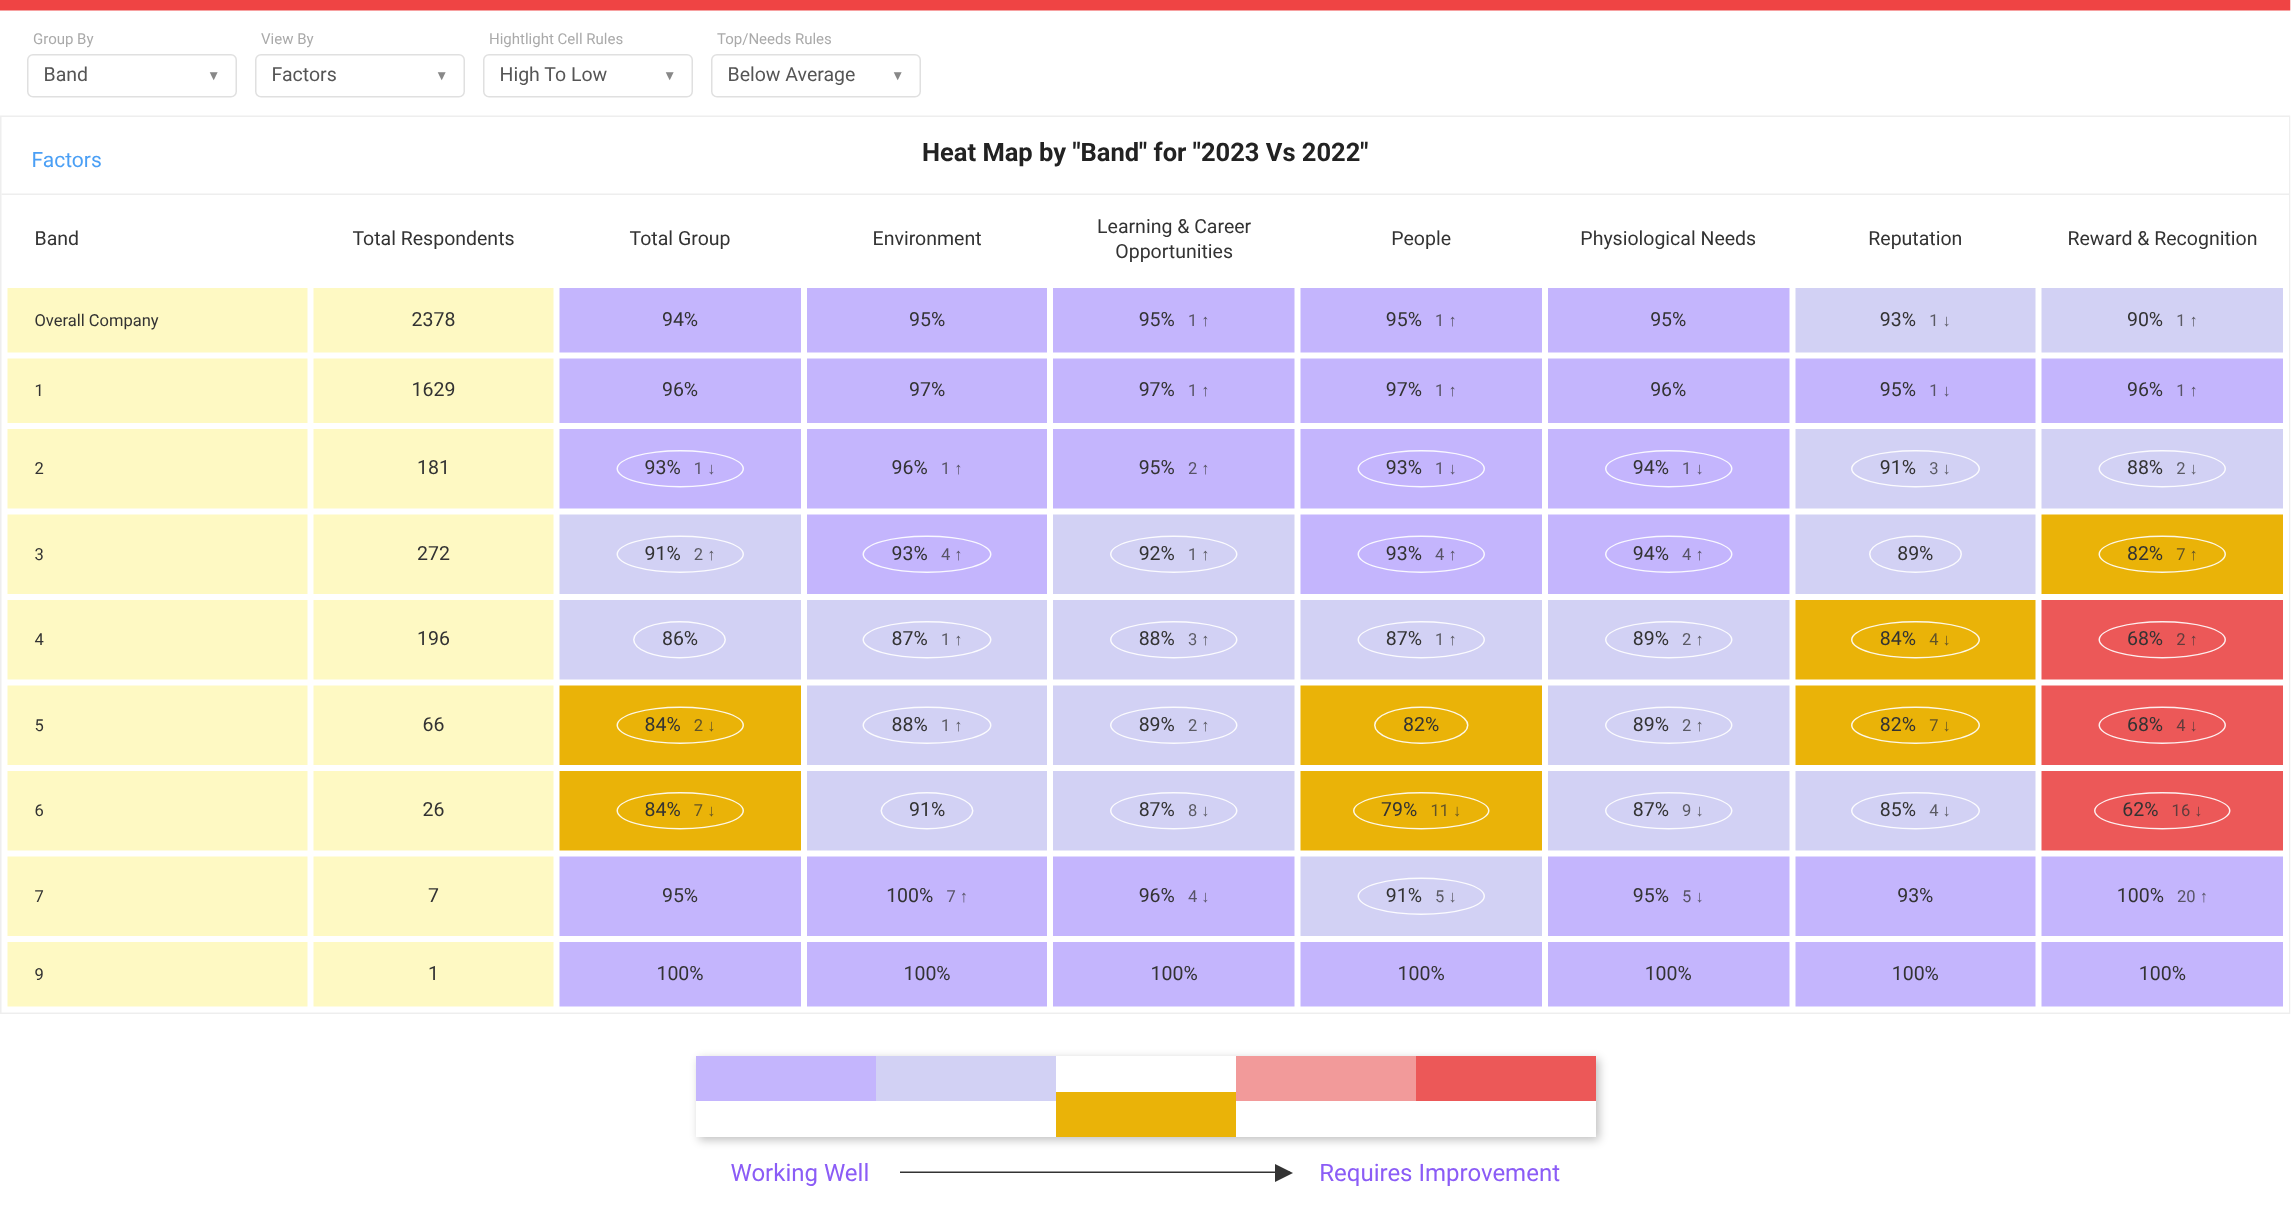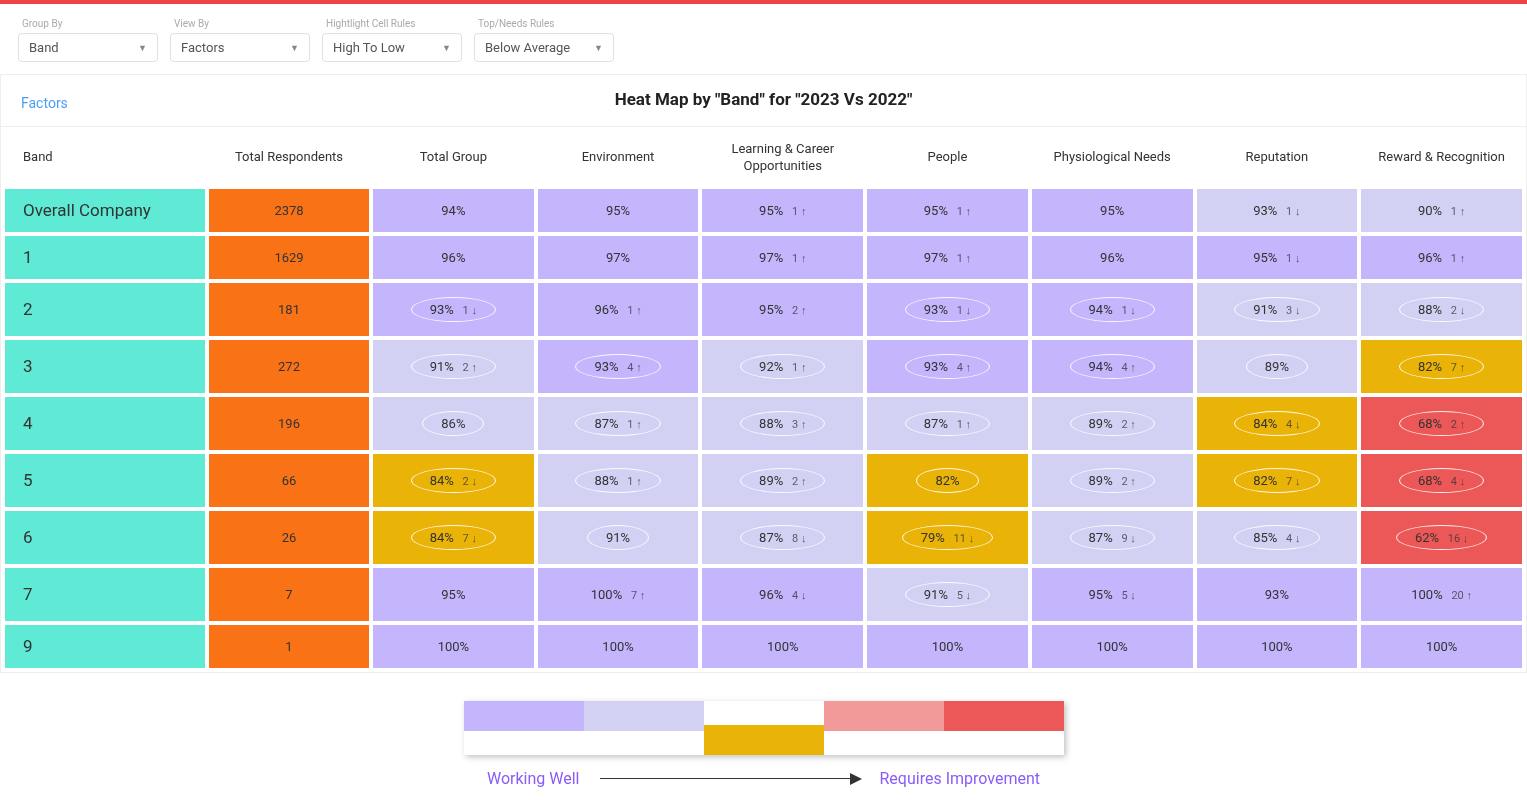--- a/index.html
+++ b/index.html
@@ -7,21 +7,21 @@
     margin: 0;
     font-family: -apple-system, "Segoe UI", Roboto, Arial, sans-serif;
     background: #fff;
     color: #333;
     width: 1527px;
   }
   .topbar {
     display: flex;
     align-items: flex-end;
     padding: 14px 18px 8px 18px;
-    border-top: 4px solid #ef4444;
+    border-top: 7px solid #ef4444;
     gap: 12px;
   }
   .filter {
     display: flex;
     flex-direction: column;
     gap: 4px;
     width: 140px;
   }
   .filter-label {
     font-size: 10px;
@@ -88,27 +88,27 @@
     color: #333;
     padding: 10px 4px;
     text-align: center;
     line-height: 1.3;
   }
   table.heat th:first-child { text-align: left; padding-left: 18px; width: 200px;}
   col.rowhead { width: 200px; }
   col.resp    { width: 160px; }
   col.metric  { width: auto; }
   td.rowhead {
-    font-size: 17px;
+    font-size: 11px;
     color: #333;
     padding-left: 18px;
-    background: #5eead4;
+    background: #fef9c3;
   }
   td.resp {
-    background: #f97316;
+    background: #fef9c3;
     text-align: center;
     font-size: 13px;
     color: #333;
     padding: 14px 0;
   }
   td.cell {
     text-align: center;
     font-size: 13px;
     padding: 14px 0;
     position: relative;

